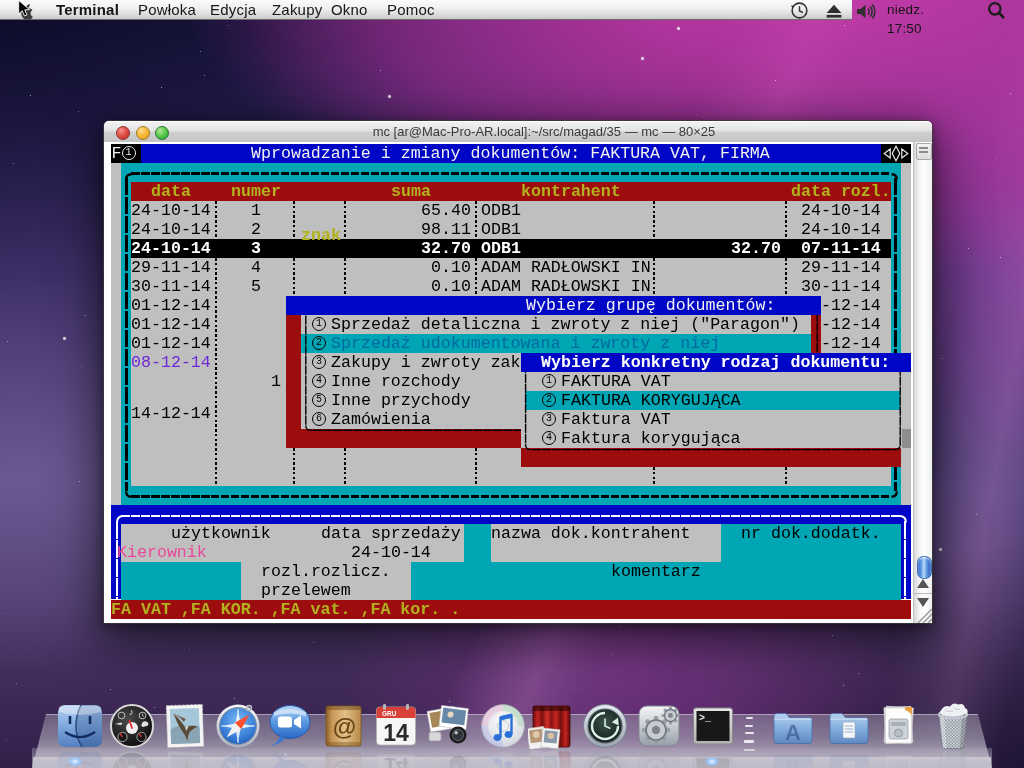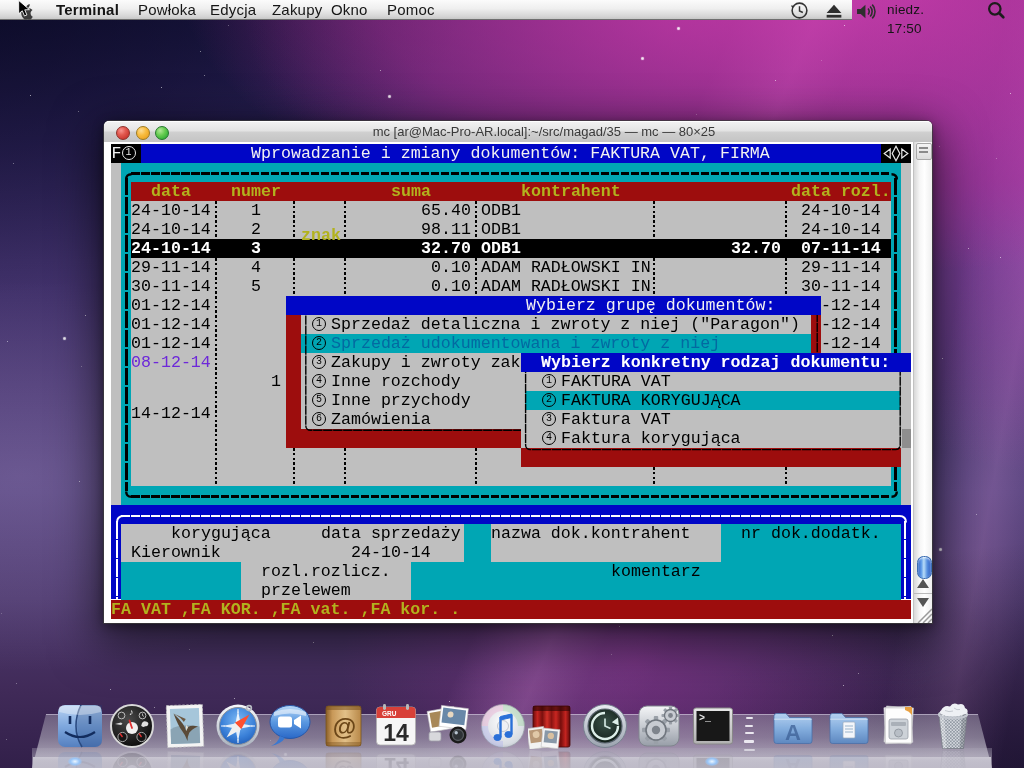--- a/index.html
+++ b/index.html
@@ -288,25 +288,25 @@
 <svg class="r" style="left:11.6px;top:372.5px;" width="8" height="8" viewBox="0 0 8 8">
         <path d="M7.5 1 Q1 1 1 7.5" fill="none" stroke="#fff" stroke-width="2"></path>
       </svg>
 <svg class="r" style="left:795.0px;top:372.5px;" width="8" height="8" viewBox="0 0 8 8">
         <path d="M0.5 1 Q7 1 7 7.5" fill="none" stroke="#fff" stroke-width="2"></path>
       </svg>
 <div class="r" style="left:17px;top:381.5px;width:190px;height:38px;background:#bfbfbf;"></div>
 <div class="r" style="left:207px;top:381.5px;width:153px;height:38px;background:#bfbfbf;"></div>
 <div class="r" style="left:387px;top:381.5px;width:230px;height:38px;background:#bfbfbf;"></div>
 <div class="r" style="left:137px;top:419.5px;width:170px;height:38px;background:#bfbfbf;"></div>
-<div class="t" style="left:67px;top:381.5px;color:#000;">korygująca</div>
+<div class="t" style="left:67px;top:381.5px;color:#000;">użytkownik</div>
 <div class="t" style="left:217px;top:381.5px;color:#000;">data sprzedaży</div>
 <div class="t" style="left:387px;top:381.5px;color:#000;">nazwa dok.kontrahent</div>
 <div class="t" style="left:637px;top:381.5px;color:#000;">nr dok.dodatk.</div>
-<div class="t" style="left:27px;top:400.5px;color:#000000;">Kierownik</div>
+<div class="t" style="left:13px;top:400.5px;color:#ec4899;">Kierownik</div>
 <div class="t" style="left:247px;top:400.5px;color:#000;">24-10-14</div>
 <div class="t" style="left:157px;top:419.5px;color:#000;">rozl.rozlicz.</div>
 <div class="t" style="left:507px;top:419.5px;color:#000;">komentarz</div>
 <div class="t" style="left:157px;top:438.5px;color:#000;">przelewem</div>
 <div class="r" style="left:7px;top:457.5px;width:800px;height:19px;background:#9d0d0d;"></div>
 <div class="t b" style="left:7px;top:457.5px;color:#b2b21e;">FA VAT ,FA KOR. ,FA vat. ,FA kor. .</div>
 <div class="r" style="left:809px;top:0;width:19px;height:481px;background:linear-gradient(90deg,#d8d8d8 0,#f6f6f6 30%,#ffffff 55%,#ececec 100%);border-left:1px solid #c2c2c2;"></div>
 <div class="r" style="left:812px;top:1px;width:14px;height:15px;background:linear-gradient(180deg,#f4f4f4,#dcdcdc);border:1px solid #a8a8a8;border-radius:2px;"></div>
 <div class="r" style="left:814.5px;top:5px;width:9px;height:1.6px;background:#8a8a8a;"></div>
 <div class="r" style="left:814.5px;top:9px;width:9px;height:1.6px;background:#8a8a8a;"></div>

